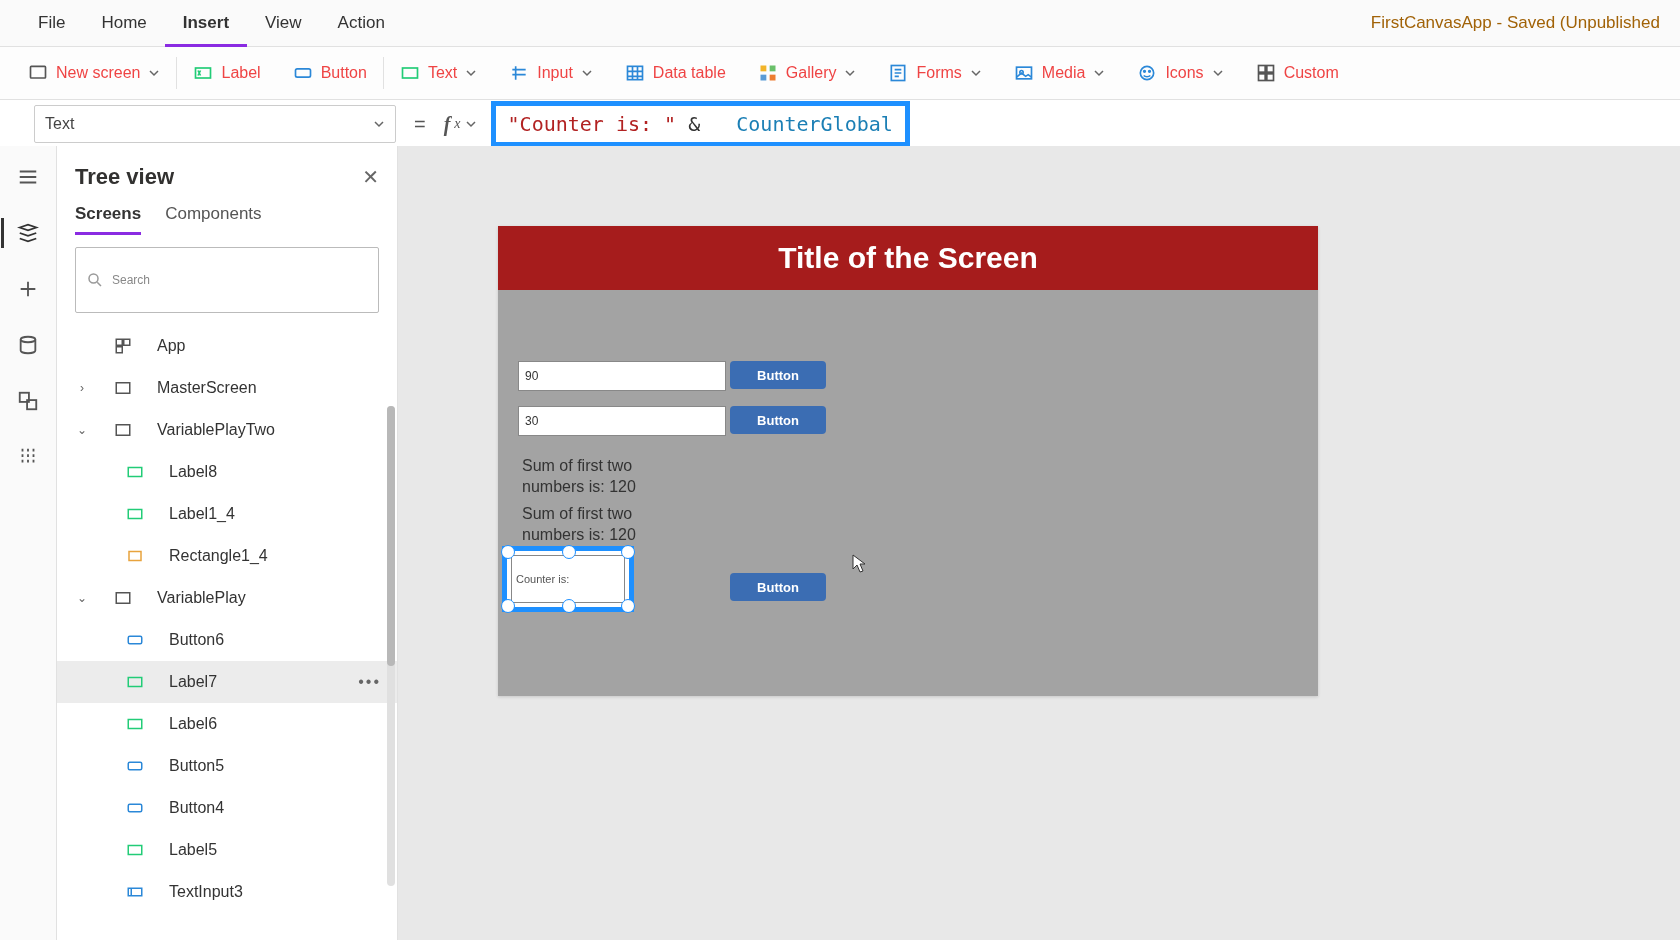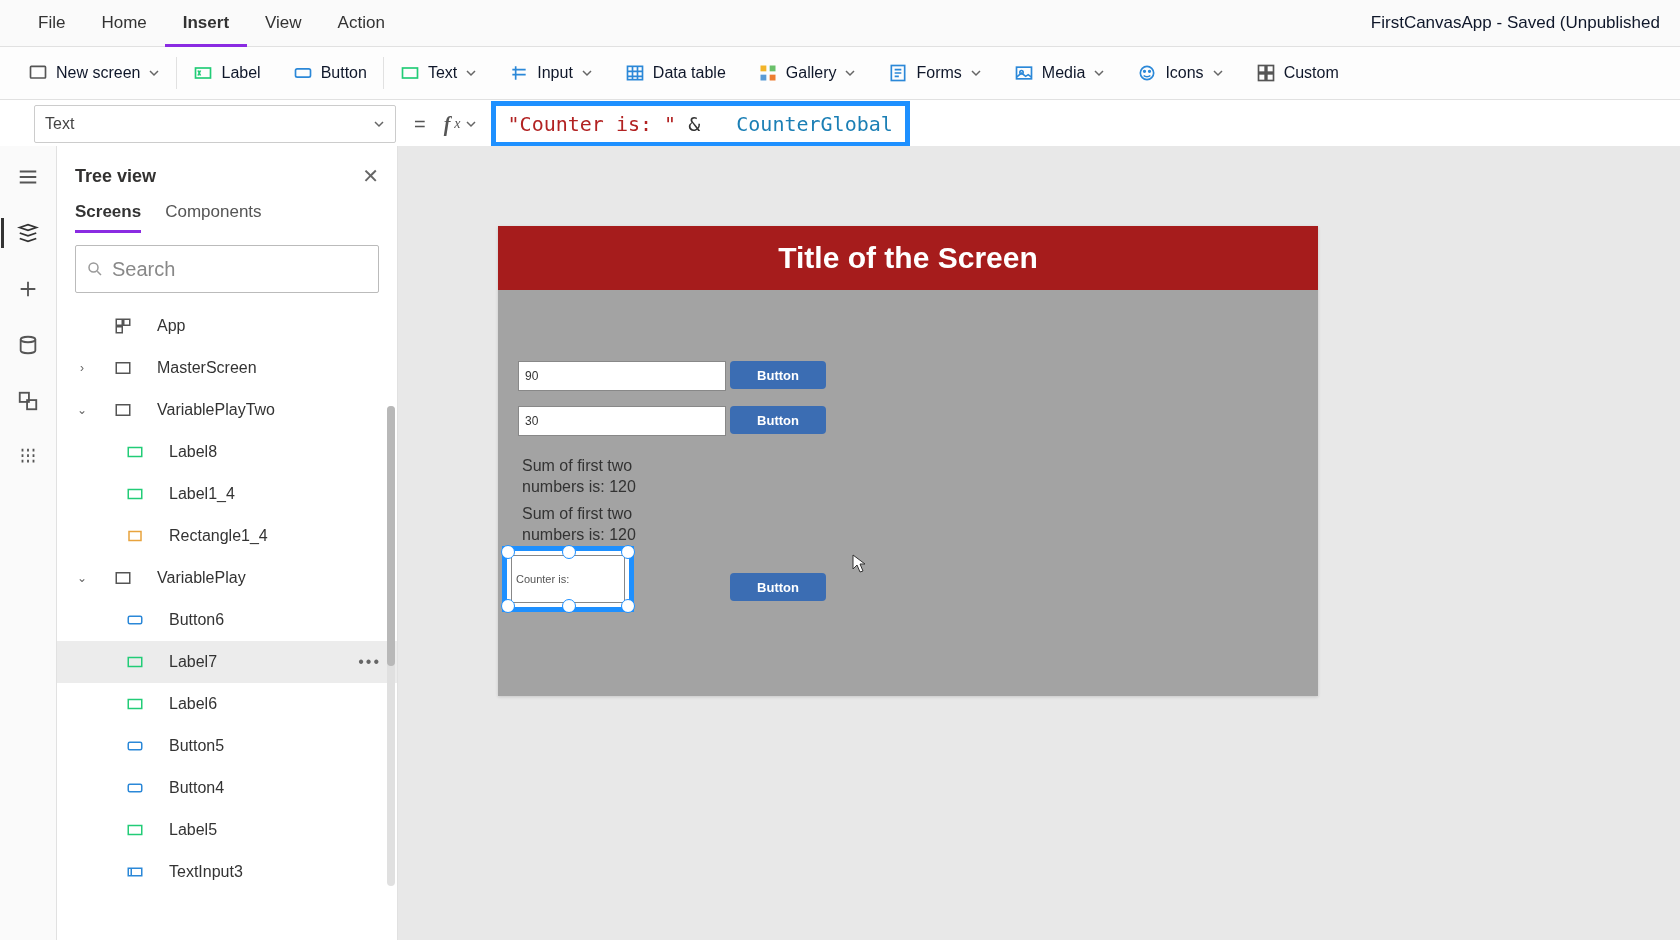--- a/index.html
+++ b/index.html
@@ -16,30 +16,30 @@
     --btn:#3B6DB3;
   }
   html,body{margin:0;padding:0;height:100%;font-family:"Segoe UI",Arial,sans-serif;color:var(--text);background:var(--bg);}
   body{width:1680px;height:940px;overflow:hidden;}
 
   
   .menubar{height:46px;background:#FAFAFA;border-bottom:1px solid var(--border);display:flex;align-items:center;padding:0 20px;font-size:17px;color:#333;}
   .menubar .item{padding:0 18px;cursor:pointer;}
   .menubar .item.active{color:#333;border-bottom:3px solid var(--purple);padding-bottom:11px;margin-bottom:-14px;font-weight:600;}
   .menubar .spacer{flex:1;}
-  .menubar .right{font-size:17px;color:#0f172a;}
+  .menubar .right{font-size:17px;color:#a16207;}
 
   
   .ribbon{height:52px;background:#FDFDFD;border-bottom:1px solid var(--border);display:flex;align-items:center;padding:0 12px;font-size:16px;color:#333;}
   .ribbon .grp{display:flex;align-items:center;gap:8px;padding:0 16px;height:100%;}
   .ribbon .sep{width:1px;height:32px;background:var(--border);}
   .ribbon .ico{width:20px;height:20px;display:inline-flex;align-items:center;justify-content:center;}
   svg{display:block;}
   .ribbon .chev{width:12px;height:12px;}
-  .ribbon .grp span.lbl{color:#0f172a;}
+  .ribbon .grp span.lbl{color:#ef4444;}
 
   
   .formula-row{height:48px;background:#FFFFFF;border-bottom:1px solid #ccc;display:flex;align-items:center;padding-left:34px;position:relative;}
   .prop-select{width:340px;height:36px;border:1px solid #ccc;border-radius:2px;display:flex;align-items:center;padding:0 10px;font-size:16px;color:#444;background:#fff;justify-content:space-between;}
   .eq{padding:0 18px;font-size:20px;color:#555;}
   .fx{font-style:italic;font-family:"Segoe UI",serif;font-size:20px;color:#555;display:flex;align-items:center;gap:4px;}
   .formula-box{margin-left:14px;border:5px solid var(--highlight);padding:6px 12px;font-family:Consolas,monospace;font-size:20px;background:#fff;}
   .formula-box .str{color:#B22222;}
   .formula-box .amp{color:#333;}
   .formula-box .var{color:#1B7FB5;margin-left:24px;}
@@ -52,25 +52,25 @@
 
   
   .rail{width:56px;background:#FAFAFA;border-right:1px solid var(--border);display:flex;flex-direction:column;align-items:center;padding-top:20px;gap:34px;}
   .rail .rico{width:22px;height:22px;color:#555;cursor:pointer;}
   .rail .active-ind{position:relative;}
   .rail .active-ind::before{content:"";position:absolute;left:-16px;top:-4px;width:3px;height:30px;background:#333;}
 
   
   .tree{width:340px;background:#FFFFFF;border-right:1px solid var(--border);display:flex;flex-direction:column;position:relative;}
   .tree-hdr{display:flex;align-items:center;justify-content:space-between;padding:18px 18px 8px 18px;}
-  .tree-hdr h3{margin:0;font-size:18px;font-weight:600;}
+  .tree-hdr h3{margin:0;font-size:22px;font-weight:600;}
   .tree-tabs{display:flex;gap:24px;padding:6px 18px 0 18px;font-size:17px;color:#555;}
   .tree-tabs .t{padding-bottom:8px;cursor:pointer;}
   .tree-tabs .t.active{color:#333;border-bottom:3px solid var(--purple);font-weight:600;}
-  .search{margin:12px 18px;height:38px;border:1px solid #bbb;border-radius:2px;display:flex;align-items:center;padding:4px 10px;gap:8px;color:#888;font-size:20px;}
+  .search{margin:12px 18px;height:38px;border:1px solid #bbb;border-radius:2px;display:flex;align-items:center;padding:13px 10px;gap:8px;color:#888;font-size:12px;}
   .tree-list{flex:1;overflow:auto;padding-bottom:10px;}
   .node{display:flex;align-items:center;height:42px;font-size:16px;color:#333;padding-left:18px;gap:24px;cursor:pointer;}
   .node.selected{background:#ECECEC;}
   .node .caret{width:14px;text-align:center;color:#666;font-size:12px;}
   .node .nico{width:20px;height:20px;display:inline-flex;align-items:center;justify-content:center;}
   .indent2{padding-left:68px;}
   .node .more{margin-left:auto;margin-right:16px;color:#666;letter-spacing:2px;}
   .tree .scrollbar{position:absolute;right:2px;top:260px;width:8px;height:480px;background:#E0E0E0;border-radius:4px;}
   .tree .scrollbar .thumb{position:absolute;top:0;width:8px;height:260px;background:#B8B8B8;border-radius:4px;}
 

